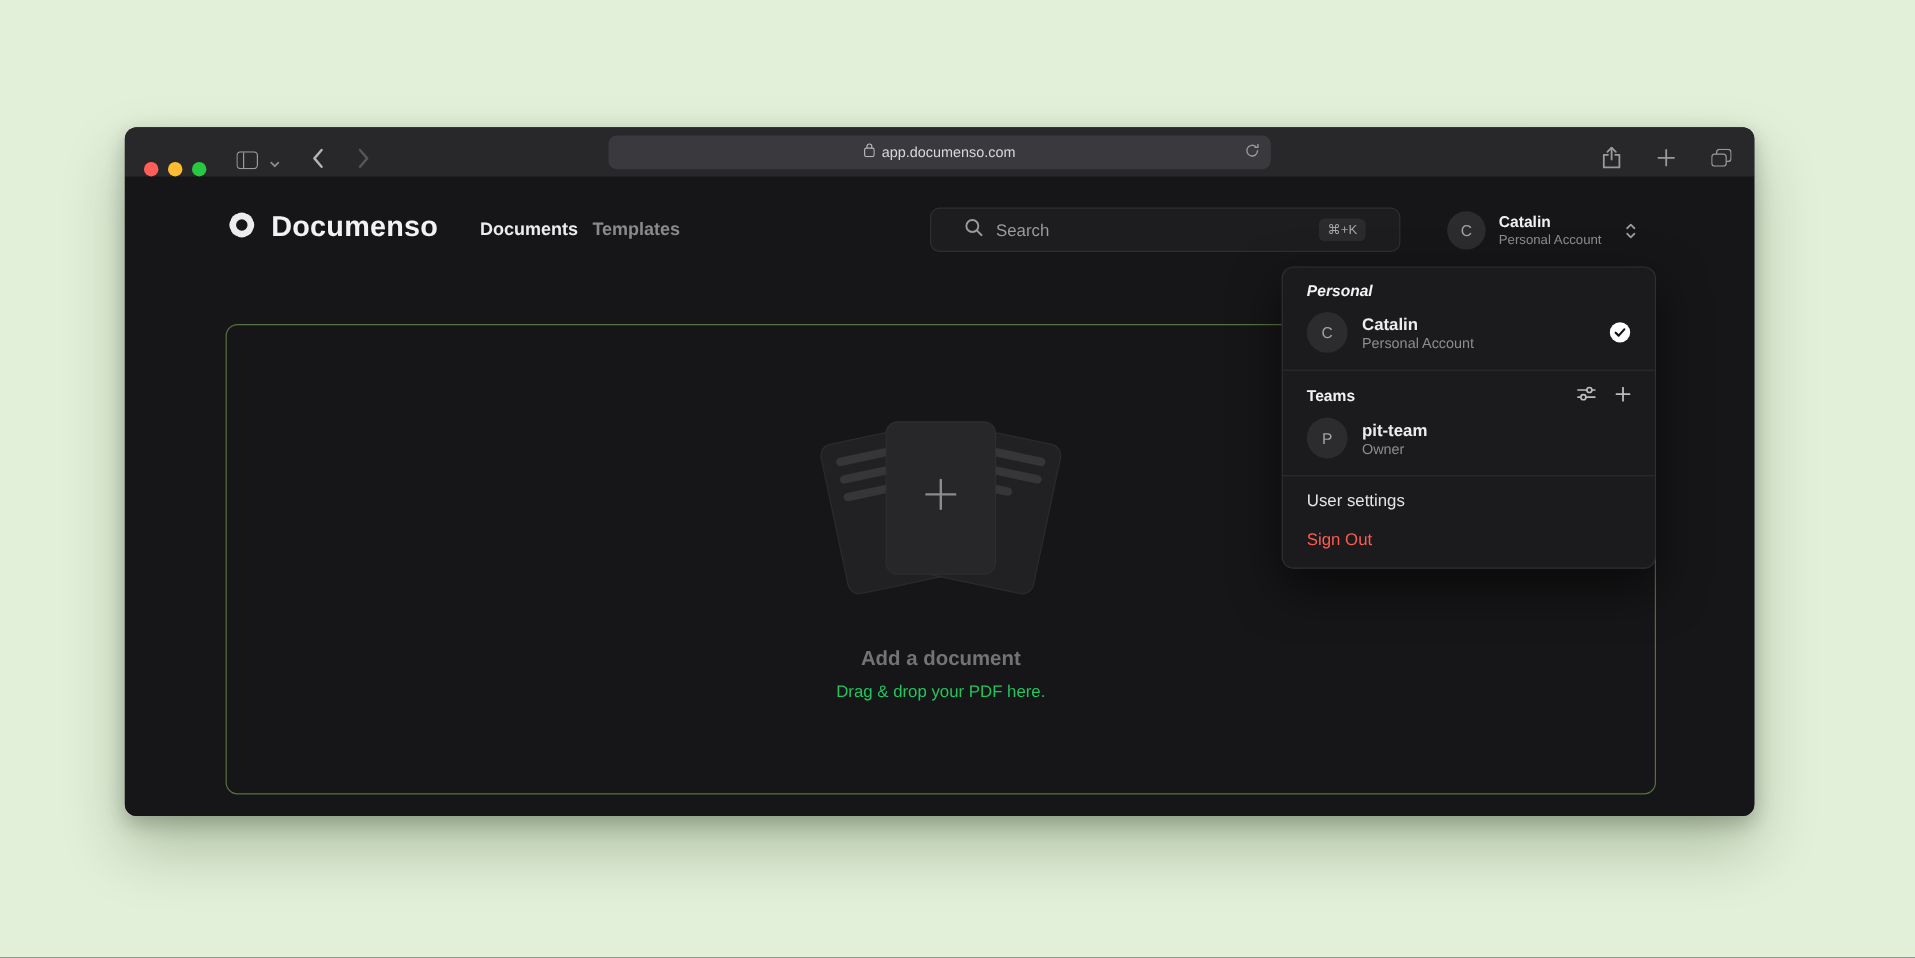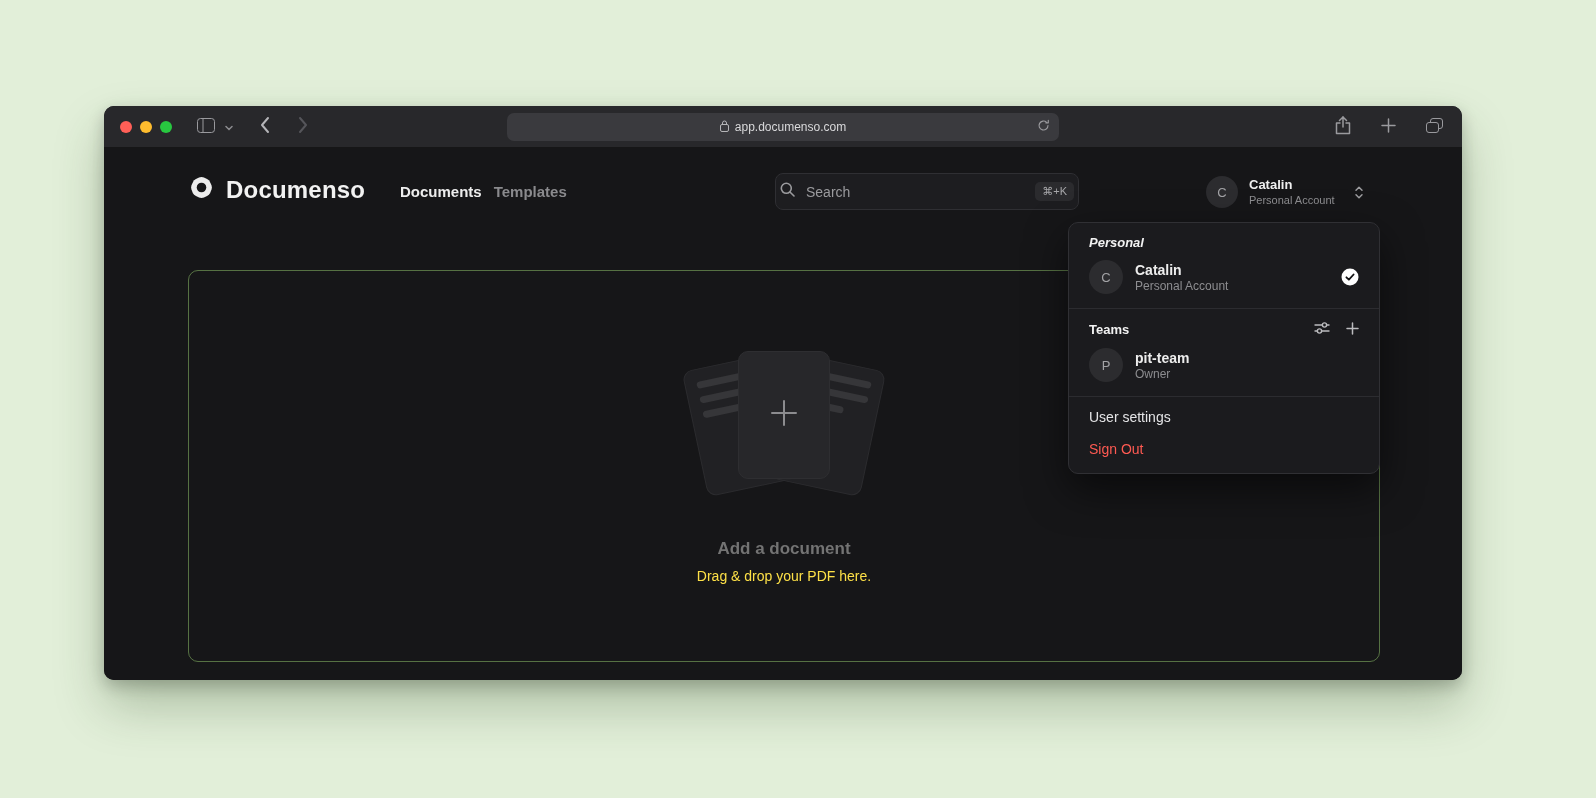--- a/index.html
+++ b/index.html
@@ -10,21 +10,21 @@
     font-family:"Liberation Sans","DejaVu Sans",sans-serif;
   }
 
   
   .window{
     position:absolute; left:104px; top:106px; width:1358px; height:574px;
     background:#161618; border-radius:10px; overflow:hidden;
     box-shadow:0 26px 50px rgba(40,70,30,.28), 0 6px 16px rgba(0,0,0,.22);
   }
   .toolbar{
-    height:42px; background:#28282b; display:flex; align-items:center;
+    height:42px; background:#28282b; display:flex; align-items:flex-end;
     padding:0 16px; position:relative; border-bottom:1px solid rgba(0,0,0,.45);
   }
   .tl-group{ display:flex; gap:8px; margin-right:22px; }
   .tl{ width:12px; height:12px; border-radius:50%; border:none; padding:0; cursor:pointer; }
   .tl.red{ background:#ff5f57; } .tl.yellow{ background:#febc2e; } .tl.green{ background:#28c840; }
   .tb-btn{ background:none; border:none; padding:3px; display:flex; align-items:center; cursor:pointer; }
   .sidebar-group{ display:flex; align-items:center; gap:4px; margin-right:20px; }
   .nav-arrows{ display:flex; gap:22px; align-items:center; }
   .url-field{
     position:absolute; left:50%; transform:translateX(-50%); top:7px;
@@ -40,23 +40,23 @@
 
   .logo-wrap{ position:absolute; left:84px; top:26px; display:flex; align-items:center; gap:11px; cursor:pointer; }
   .brand{ font-size:24px; font-weight:700; color:#f2f2f2; letter-spacing:.2px; }
 
   .main-nav{ position:absolute; left:296px; top:0; height:86px; display:flex; align-items:center; gap:12px; }
   .nav-link{ font-size:15px; font-weight:600; cursor:pointer; }
   .nav-link.active{ color:#ededed; }
   .nav-link.inactive{ color:#8a8a8d; }
 
   .search-box{
-    position:absolute; left:671px; top:25px; width:304px; height:37px;
+    position:absolute; left:671px; top:25px; width:392px; height:37px;
     background:#1d1d20; border:1px solid #2f2f33; border-radius:8px;
-    display:flex; align-items:center; padding:0 4px; gap:9px;
+    display:flex; align-items:center; padding:0 28px; gap:9px;
   }
   .search-input{ flex:1; background:transparent; border:none; outline:none; color:#e3e3e3; font-size:14px; font-family:inherit; min-width:0; }
   .search-input::placeholder{ color:#9b9b9e; }
   .kbd{ background:#2b2b2e; border-radius:5px; padding:3px 7px; font-size:11px; color:#a6a6a9; white-space:nowrap; }
 
   .account-btn{ position:absolute; left:1102px; top:25px; height:38px; display:flex; align-items:center; gap:11px; cursor:pointer; background:none; border:none; padding:0; font-family:inherit; }
   .avatar{ width:32px; height:32px; border-radius:50%; background:#2c2c2f; color:#a3a3a6; display:flex; align-items:center; justify-content:center; font-size:13px; flex:none; }
   .acct-text{ text-align:left; }
   .acct-name{ font-size:13px; font-weight:700; color:#f0f0f0; line-height:16px; }
   .acct-type{ font-size:11px; color:#8d8d90; line-height:14px; }
@@ -91,21 +91,21 @@
   }
   .stack{ position:relative; width:240px; height:152px; margin-bottom:38px; }
   .card{ position:absolute; width:92px; height:128px; background:#232326; border:1px solid #2e2e31; border-radius:10px; }
   .card .bars{ display:flex; flex-direction:column; gap:8px; padding:12px 11px; }
   .bar{ height:7px; border-radius:3.5px; background:#3a3a3d; }
   .bar.b3{ width:68%; }
   .card.left{ left:30px; top:12px; transform:rotate(-12deg); opacity:.9; }
   .card.right{ right:30px; top:12px; transform:rotate(12deg); opacity:.9; }
   .card.center{ left:74px; top:2px; background:#27272a; display:flex; align-items:center; justify-content:center; z-index:2; }
   .dz-title{ font-size:17px; font-weight:700; color:#737373; margin-bottom:9px; }
-  .dz-sub{ font-size:14px; color:#fde047; }
+  .dz-sub{ font-size:14px; color:#22c55e; }
 </style>
 </head>
 <body>
 
 <div class="window">
 
   <div class="toolbar">
     <div class="tl-group">
       <button class="tl red"></button>
       <button class="tl yellow"></button>

